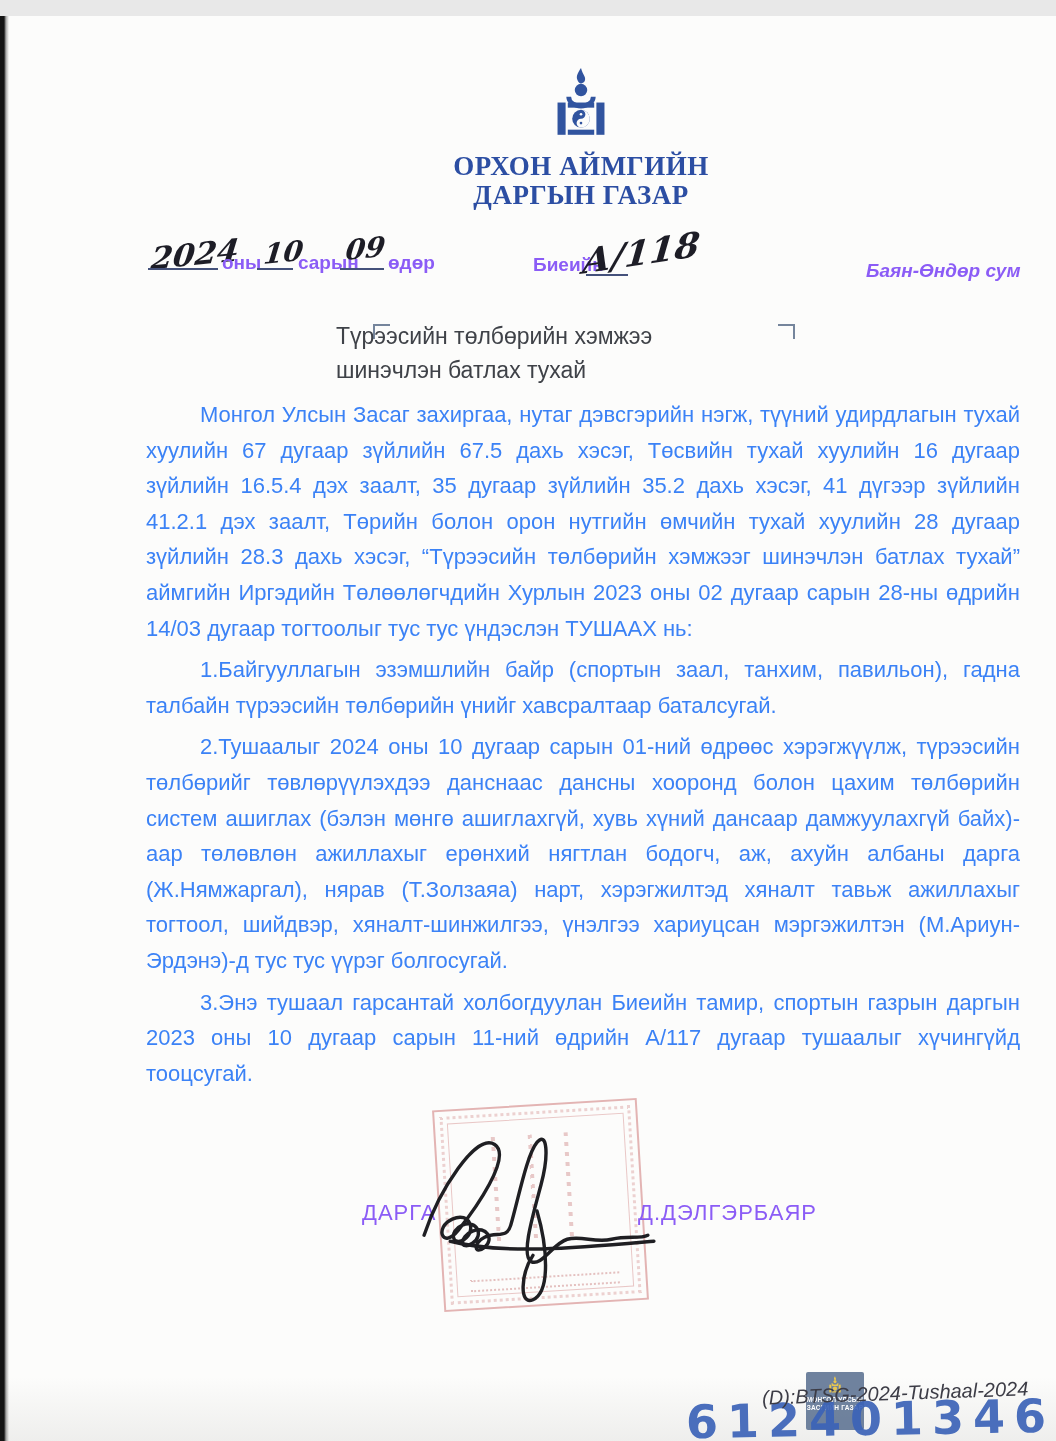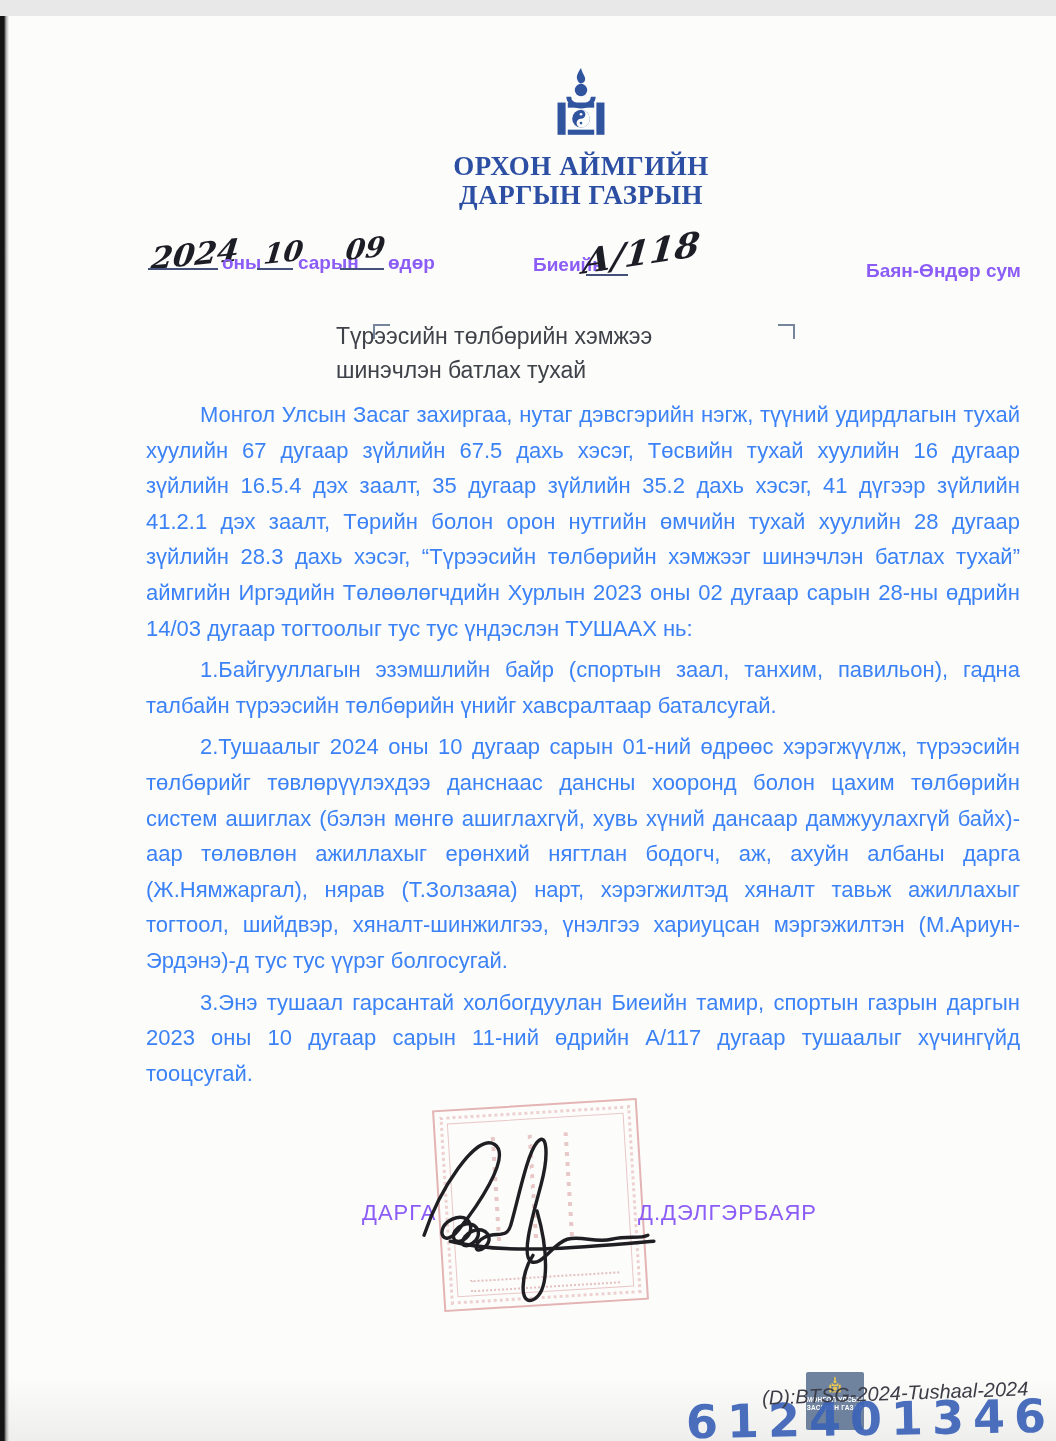--- a/index.html
+++ b/index.html
@@ -96,40 +96,40 @@
       <rect x="27" y="85" width="36" height="7"></rect>
       <circle cx="45" cy="70" r="12"></circle>
     </g>
     <path d="M45,58 a12,12 0 0 1 0,24 a6,6 0 0 1 0,-12 a6,6 0 0 0 0,-12 z" fill="#fcfcfb"></path>
     <circle cx="45" cy="64" r="1.8" fill="#fcfcfb"></circle>
     <circle cx="45" cy="76" r="1.8" fill="#31549f"></circle>
   </svg>
 
   <div class="org-header">
     <div>ОРХОН АЙМГИЙН</div>
-    <div>ДАРГЫН ГАЗРЫН</div>
+    <div>ДАРГЫН ГАЗАР</div>
   </div>
 
   <span class="hand" style="left:152px; top:220px; font-size:31px;">2024</span>
   <div class="blank-line" style="left:148px; top:252px; width:70px;"></div>
   <span class="form-label" style="left:222px; top:236px;">оны</span>
 
   <span class="hand" style="left:264px; top:220px; font-size:28px;">10</span>
   <div class="blank-line" style="left:257px; top:252px; width:36px;"></div>
   <span class="form-label" style="left:298px; top:236px;">сарын</span>
 
   <span class="hand" style="left:346px; top:216px; font-size:28px;">09</span>
   <div class="blank-line" style="left:340px; top:252px; width:44px;"></div>
   <span class="form-label" style="left:388px; top:236px;">өдөр</span>
 
   <span class="form-label" style="left:533px; top:238px;">Биеийн</span>
   <div class="blank-line" style="left:586px; top:258px; width:42px;"></div>
   <span class="hand hand-number" style="left:584px; top:216px; font-size:35px;">А/118</span>
 
-  <span class="form-label" style="left:866px; top:244px;">Баян-Өндөр сум</span>
+  <span class="form-label" style="left:866px; top:244px;font-style:italic;">Баян-Өндөр сум</span>
 
   <div class="bracket bracket-left" style="left:373px; top:308px;"></div>
   <div class="bracket bracket-right" style="left:778px; top:308px;"></div>
   <div class="subject">
     <div>Түрээсийн төлбөрийн хэмжээ</div>
     <div>шинэчлэн батлах тухай</div>
   </div>
 
   <div class="body-text">
     <p>Монгол Улсын Засаг захиргаа, нутаг дэвсгэрийн нэгж, түүний удирдлагын тухай хуулийн 67 дугаар зүйлийн 67.5 дахь хэсэг, Төсвийн тухай хуулийн 16 дугаар зүйлийн 16.5.4 дэх заалт, 35 дугаар зүйлийн 35.2 дахь хэсэг, 41 дүгээр зүйлийн 41.2.1 дэх заалт, Төрийн болон орон нутгийн өмчийн тухай хуулийн 28 дугаар зүйлийн 28.3 дахь хэсэг, “Түрээсийн төлбөрийн хэмжээг шинэчлэн батлах тухай” аймгийн Иргэдийн Төлөөлөгчдийн Хурлын 2023 оны 02 дугаар сарын 28-ны өдрийн 14/03 дугаар тогтоолыг тус тус үндэслэн ТУШААХ нь:</p>

